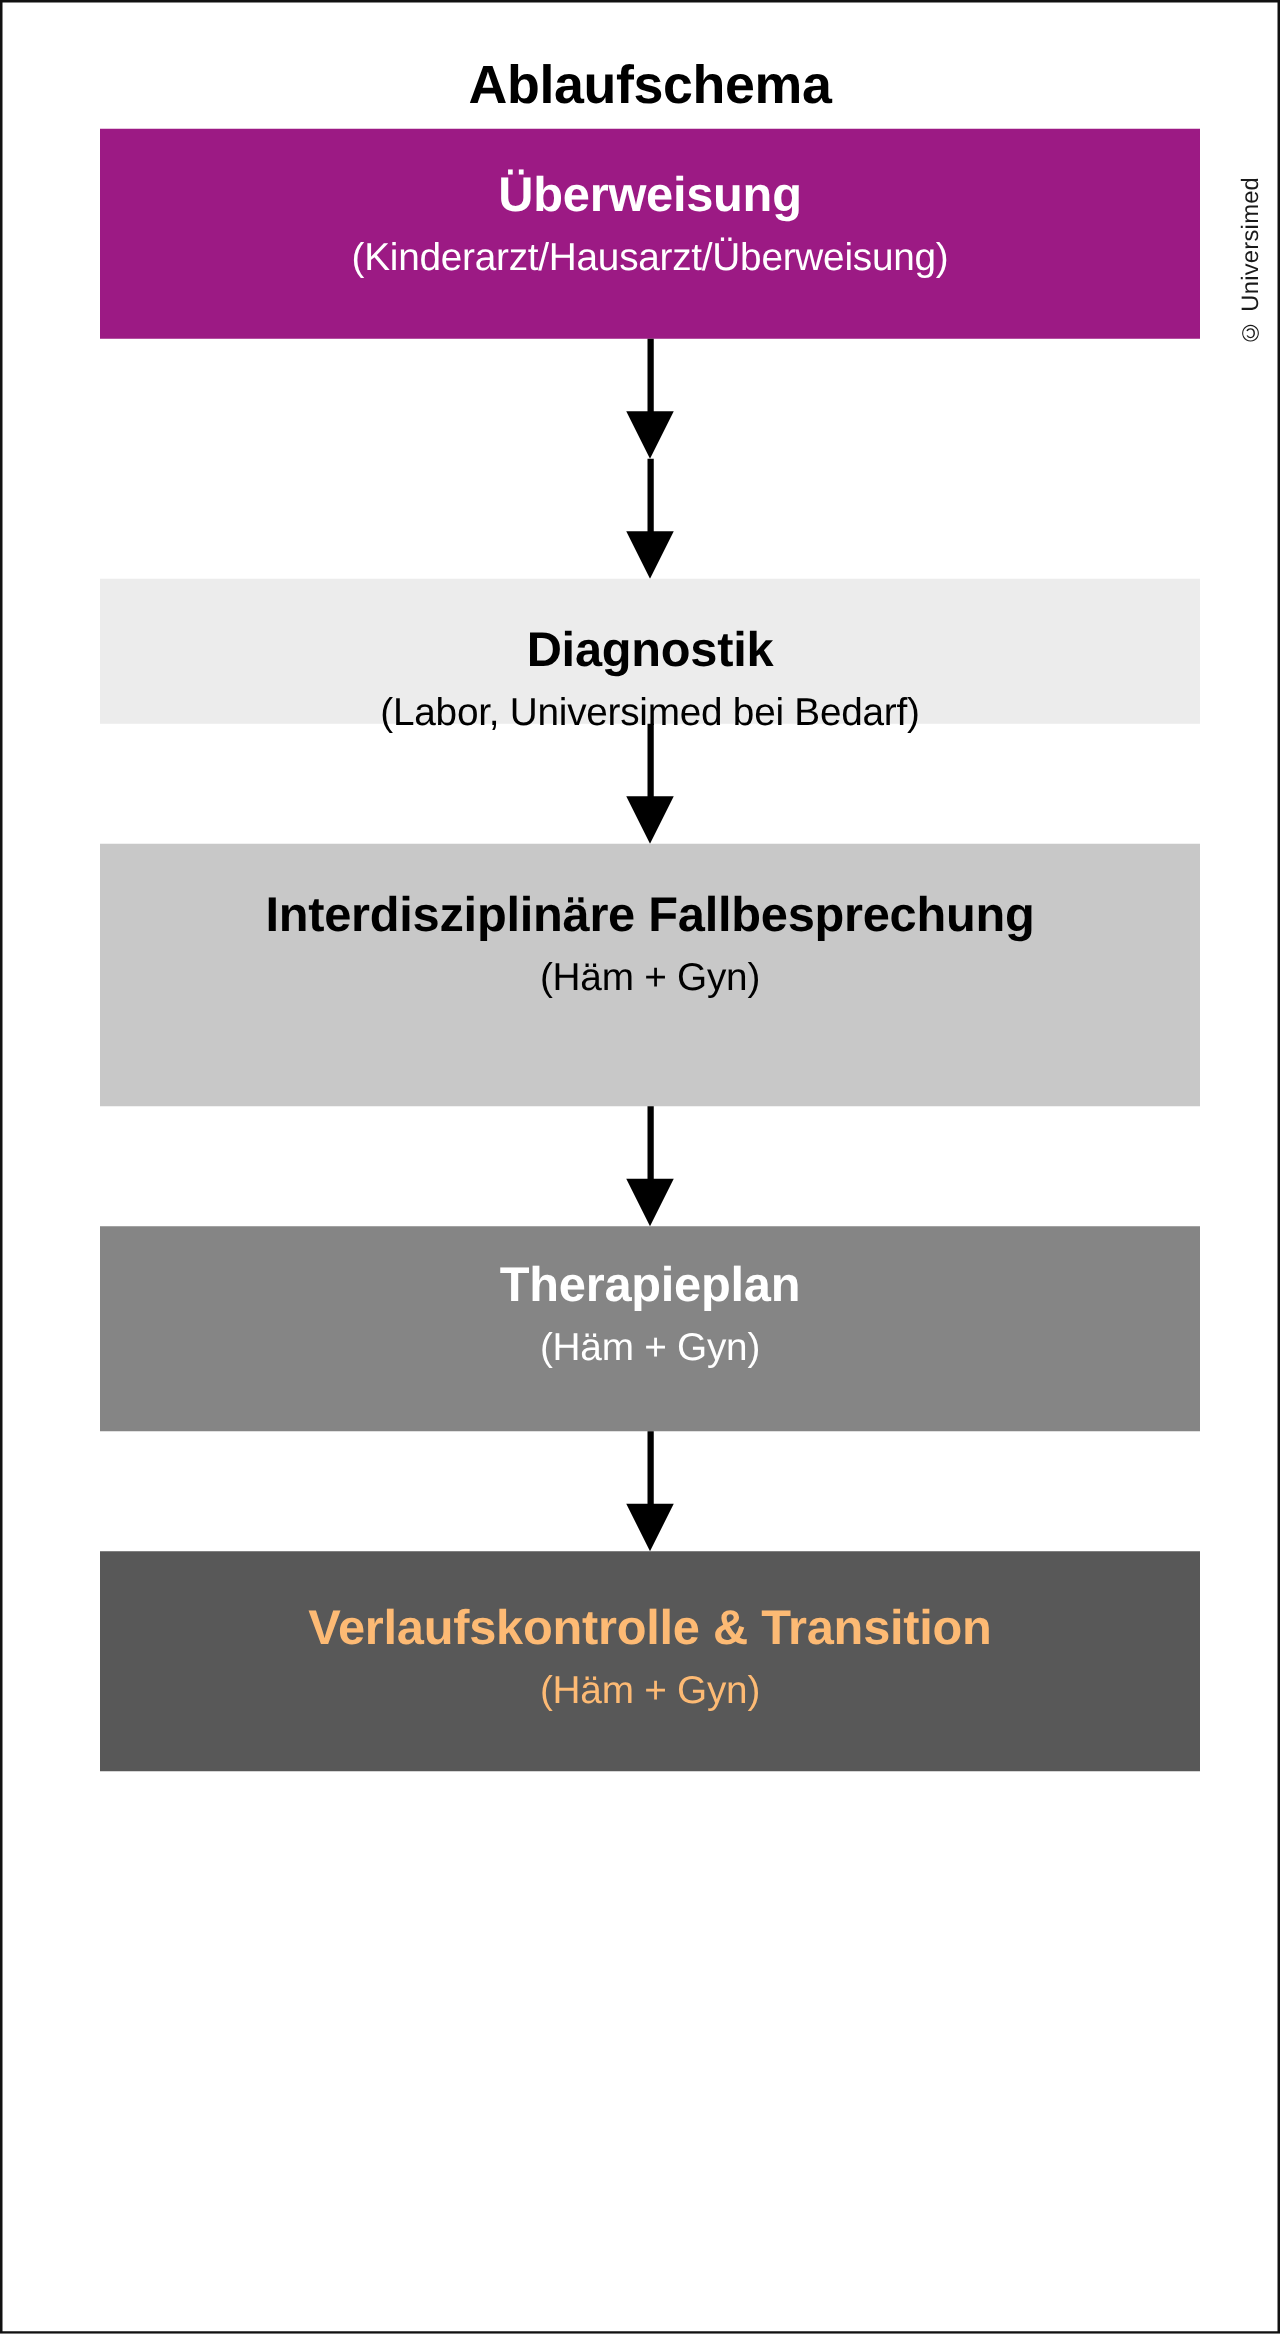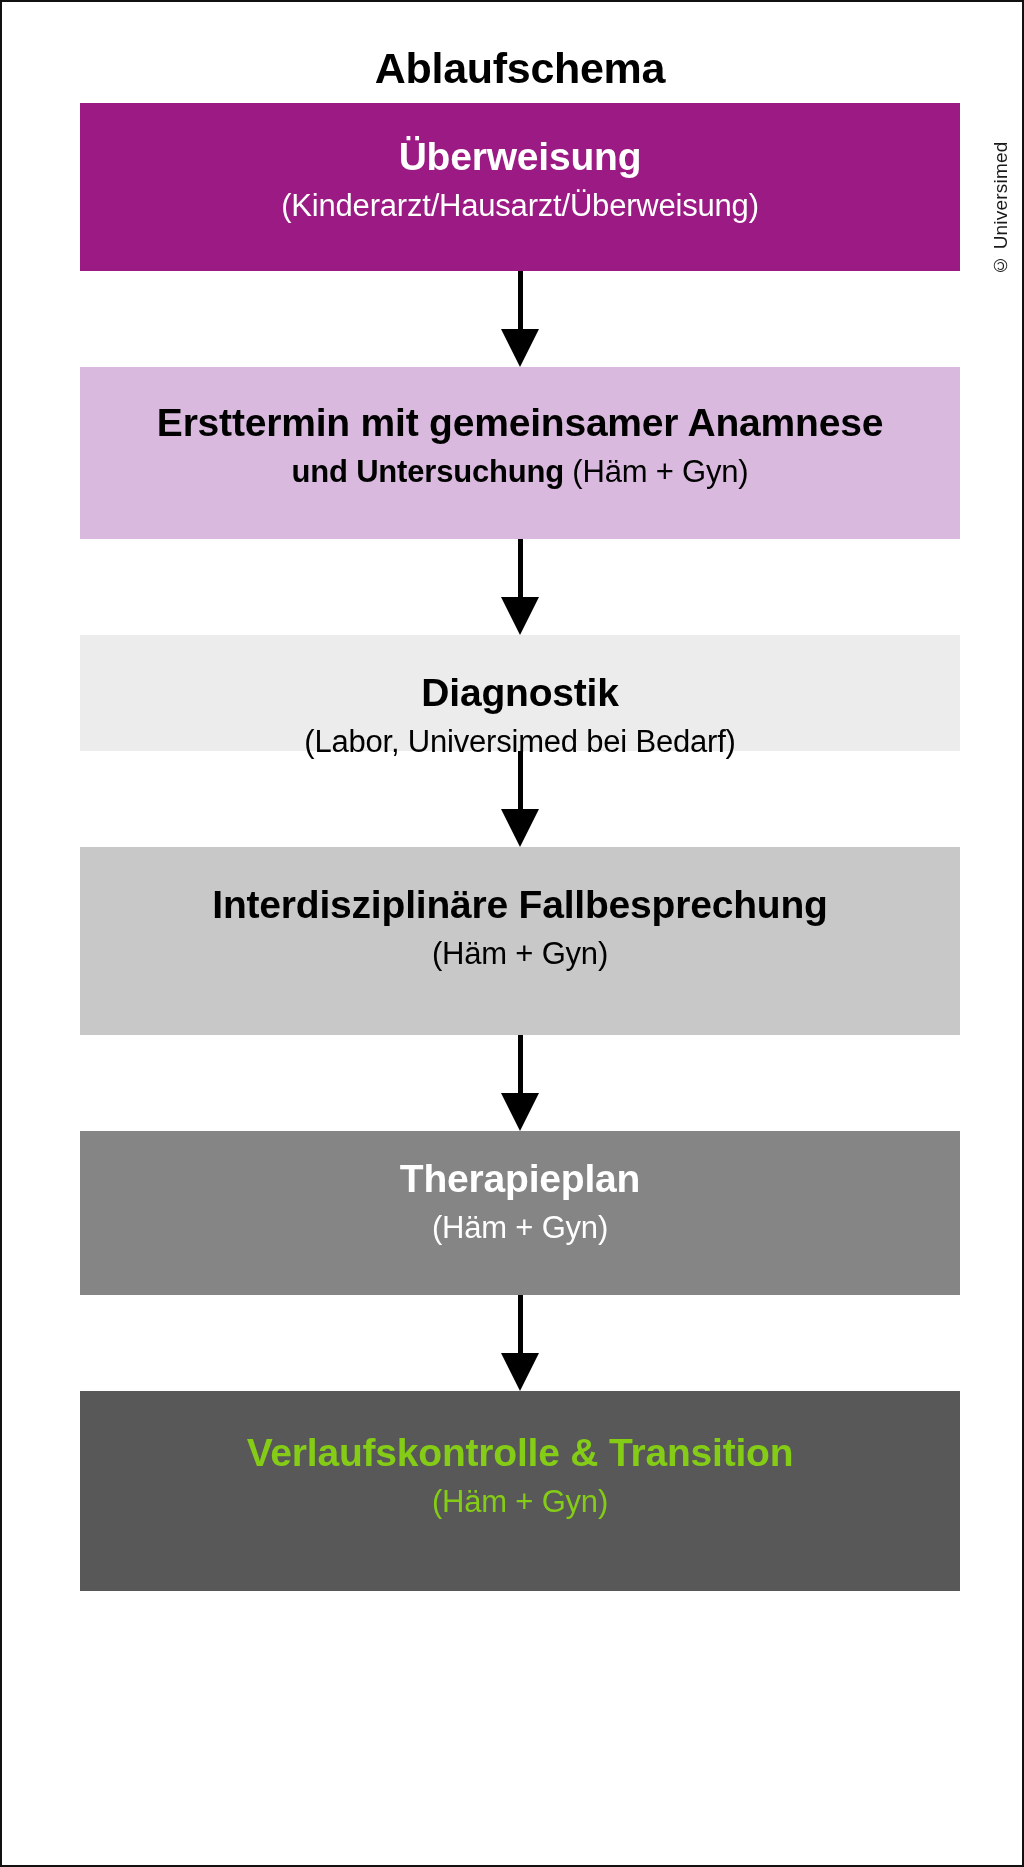--- a/index.html
+++ b/index.html
@@ -78,23 +78,23 @@
   .node .bold-inline {
     font-weight: bold;
   }
   .node .reg-inline {
     font-weight: normal;
   }
 
   .node.n1 { background: #9c1a84; color: #ffffff; height: 168px; padding-top: 26px; }
   .node.n2 { background: #d9bade; color: #000000; height: 172px; padding-top: 28px; }
   .node.n3 { background: #ececec; color: #000000; height: 116px; padding-top: 30px; }
-  .node.n4 { background: #c8c8c8; color: #000000; height: 188px; padding-top: 30px; }
+  .node.n4 { background: #c8c8c8; color: #000000; height: 210px; padding-top: 30px; }
   .node.n5 { background: #858585; color: #ffffff; height: 164px; padding-top: 20px; }
-  .node.n6 { background: #585858; color: #84cc16; height: 200px; padding-top: 34px; }
+  .node.n6 { background: #585858; color: #fdba74; height: 176px; padding-top: 34px; }
 
   .connector {
     position: relative;
     width: 880px;
     height: 96px;
   }
   .connector .stem {
     position: absolute;
     left: 50%;
     top: 0;
@@ -131,26 +131,20 @@
         <div class="line1">Überweisung</div>
         <div class="line2">(Kinderarzt/Hausarzt/Überweisung)</div>
       </div>
     </div>
 
     <div class="connector">
       <div class="stem"></div>
       <div class="head"></div>
     </div>
 
-    <div class="boxwrap">
-      <div class="node n2">
-        <div class="line1">Ersttermin mit gemeinsamer Anamnese</div>
-        <div class="line2"><span class="bold-inline">und Untersuchung</span> <span class="reg-inline">(Häm + Gyn)</span></div>
-      </div>
-    </div>
 
     <div class="connector">
       <div class="stem"></div>
       <div class="head"></div>
     </div>
 
     <div class="boxwrap">
       <div class="node n3">
         <div class="line1">Diagnostik</div>
         <div class="line2">(Labor, Universimed bei Bedarf)</div>

